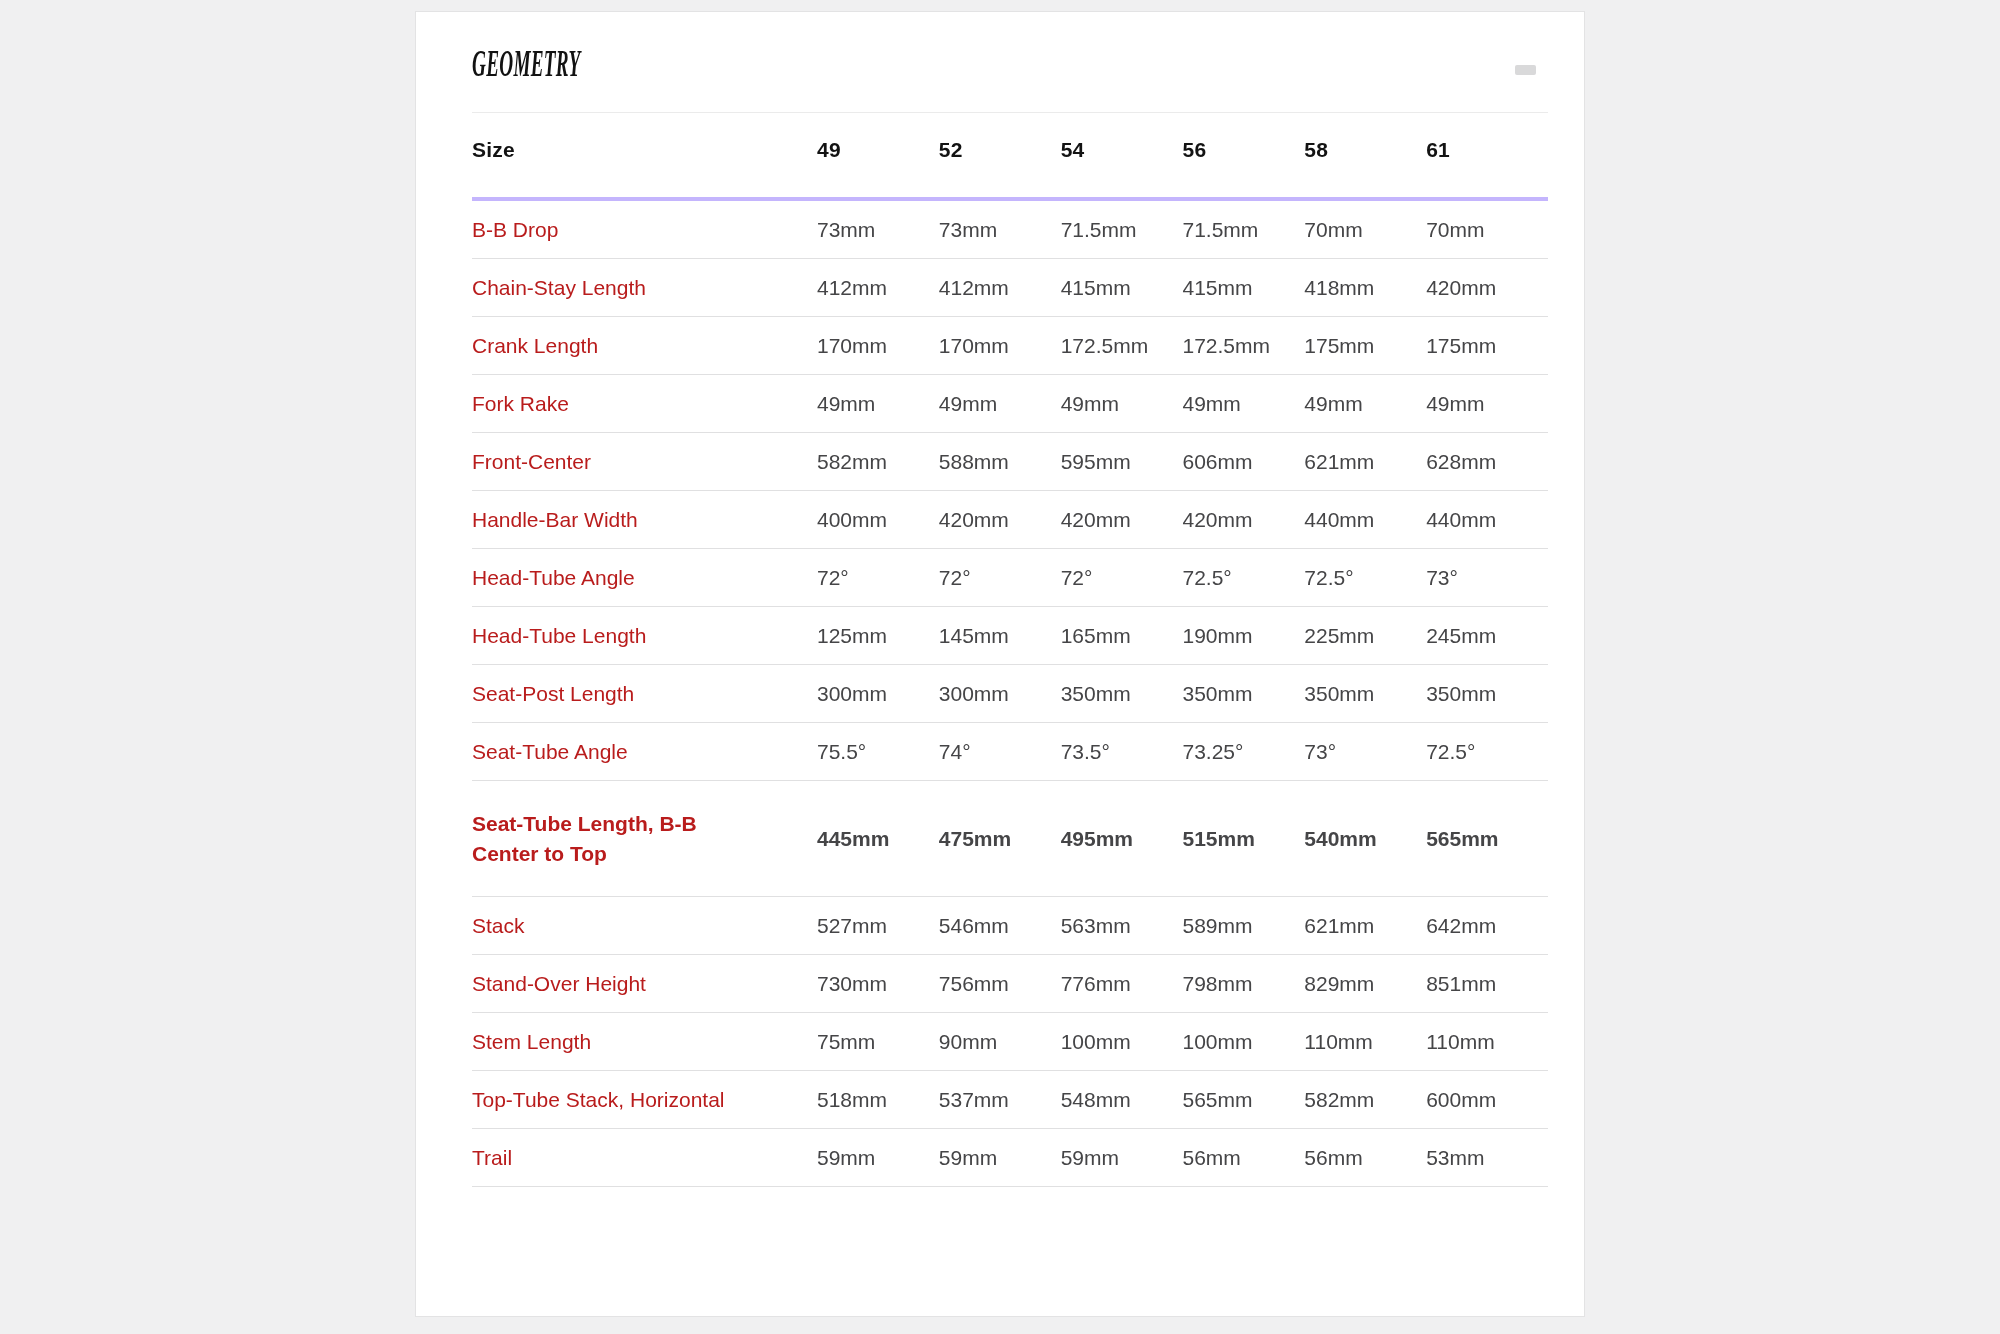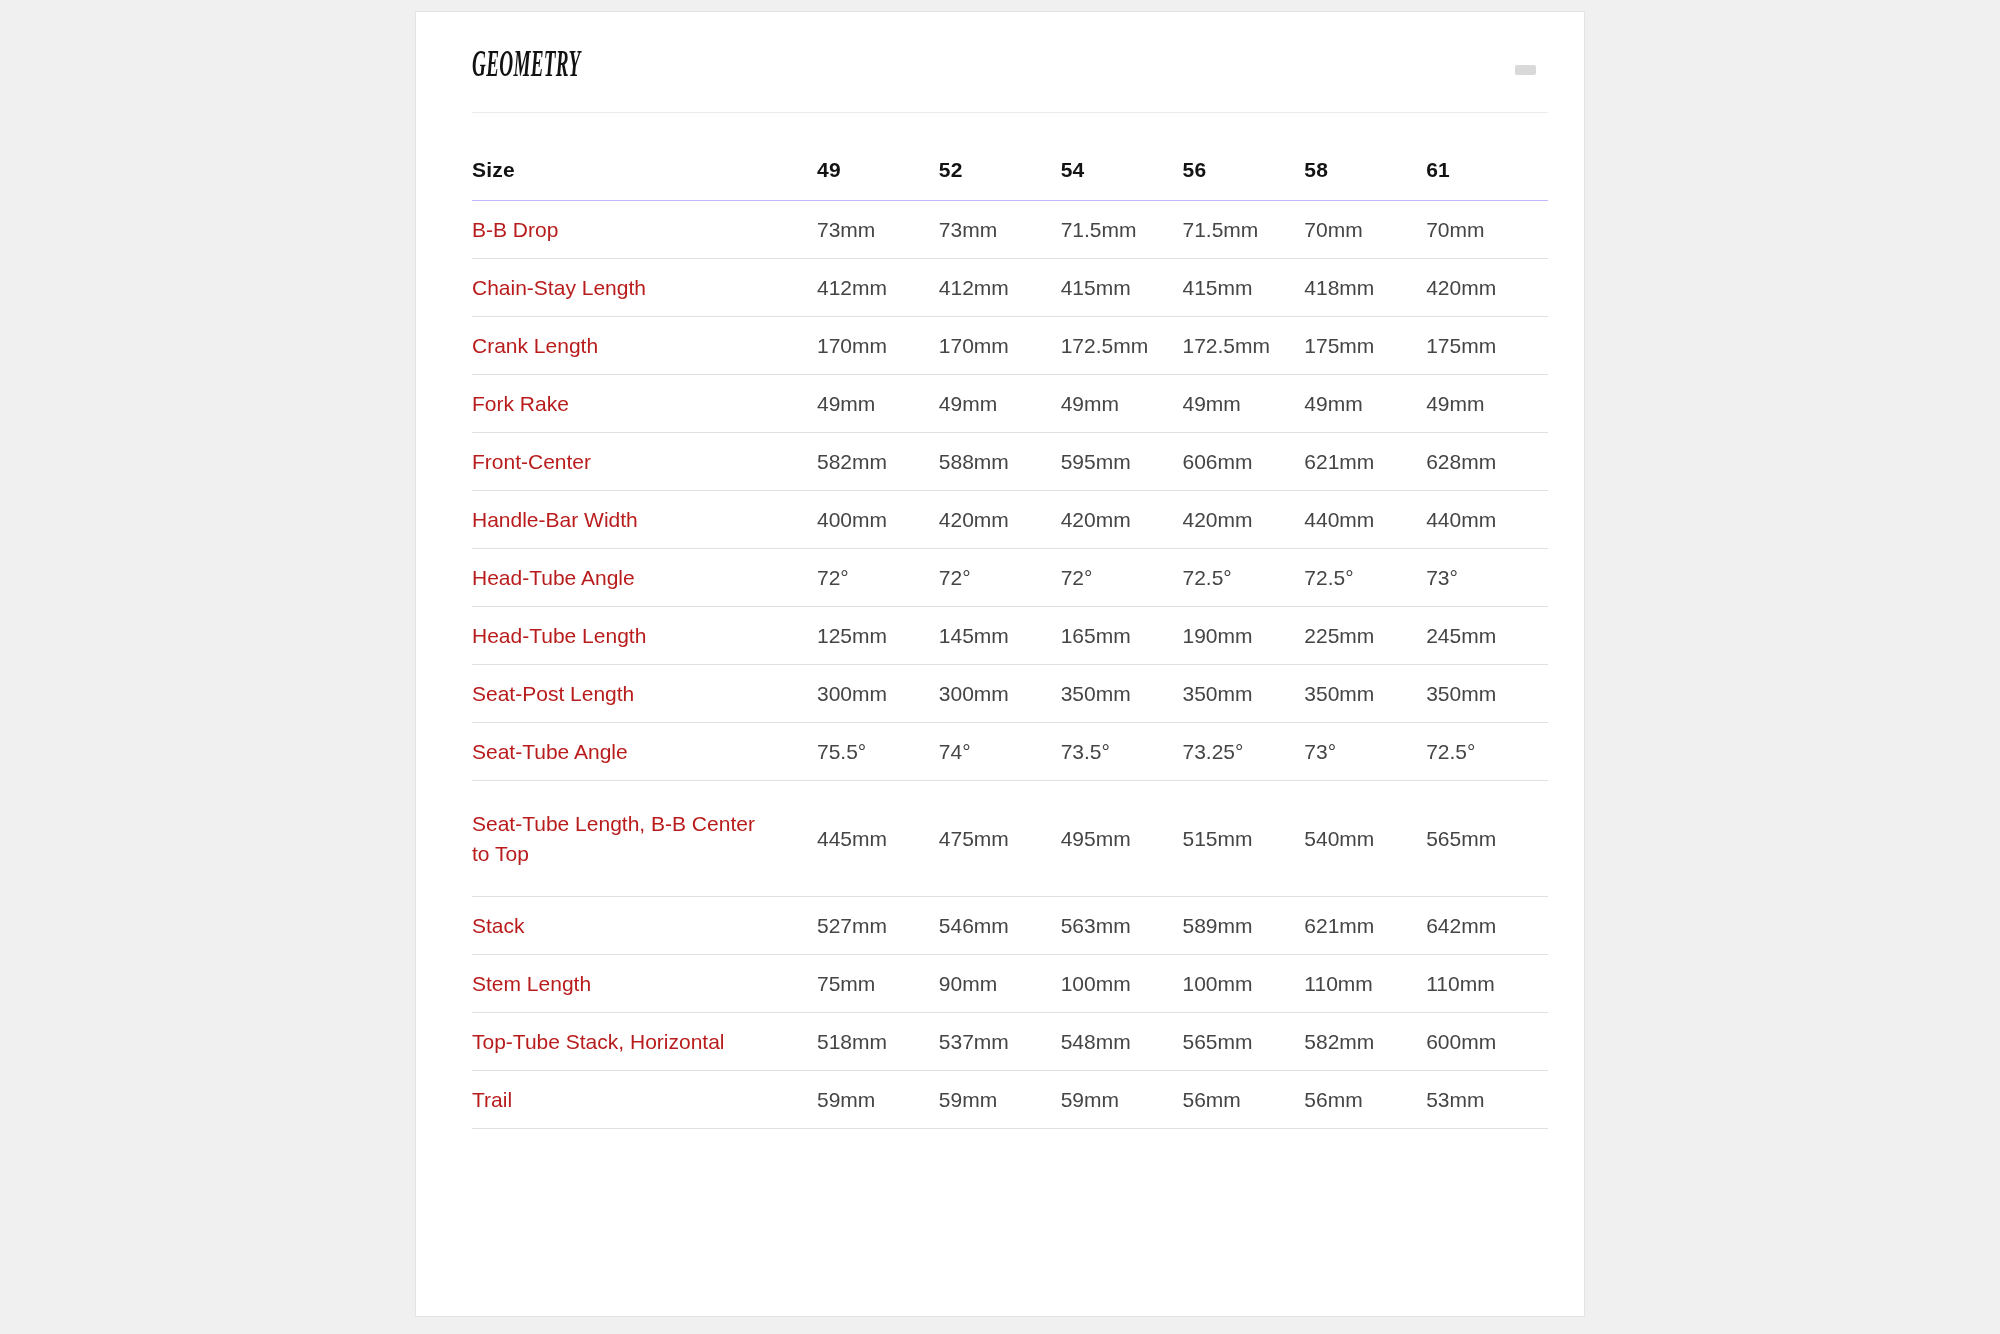--- a/index.html
+++ b/index.html
@@ -51,24 +51,24 @@
   .trow {
     display: grid;
     grid-template-columns: 345px repeat(6, 1fr);
     align-items: center;
     min-height: 58px;
     border-bottom: 1px solid #e0e0e1;
   }
   .trow.header {
     min-height: 88px;
     align-items: flex-end;
-    padding-bottom: 15px;
-    border-bottom: 1px solid #c4b5fd;
-  }
-  .trow.tall { min-height: 116px; }
+    padding-bottom: 32px;
+    border-bottom: 4px solid #c4b5fd;
+  }
+  .trow.tall { min-height: 116px; font-weight: bold; }
   .cell {
     font-size: 21px;
     line-height: 30px;
     color: #454547;
     padding-right: 10px;
     text-align: left;
   }
   .cell.label { color: #b91c1c; max-width: 300px; }
   .cell.th {
     font-weight: 700;
@@ -196,20 +196,29 @@
       <div class="trow">
         <div class="cell label">Stack</div>
         <div class="cell">527mm</div>
         <div class="cell">546mm</div>
         <div class="cell">563mm</div>
         <div class="cell">589mm</div>
         <div class="cell">621mm</div>
         <div class="cell">642mm</div>
       </div>
       <div class="trow">
+        <div class="cell label">Stand-Over Height</div>
+        <div class="cell">730mm</div>
+        <div class="cell">756mm</div>
+        <div class="cell">776mm</div>
+        <div class="cell">798mm</div>
+        <div class="cell">829mm</div>
+        <div class="cell">851mm</div>
+      </div>
+      <div class="trow">
         <div class="cell label">Stem Length</div>
         <div class="cell">75mm</div>
         <div class="cell">90mm</div>
         <div class="cell">100mm</div>
         <div class="cell">100mm</div>
         <div class="cell">110mm</div>
         <div class="cell">110mm</div>
       </div>
       <div class="trow">
         <div class="cell label">Top-Tube Stack, Horizontal</div>

